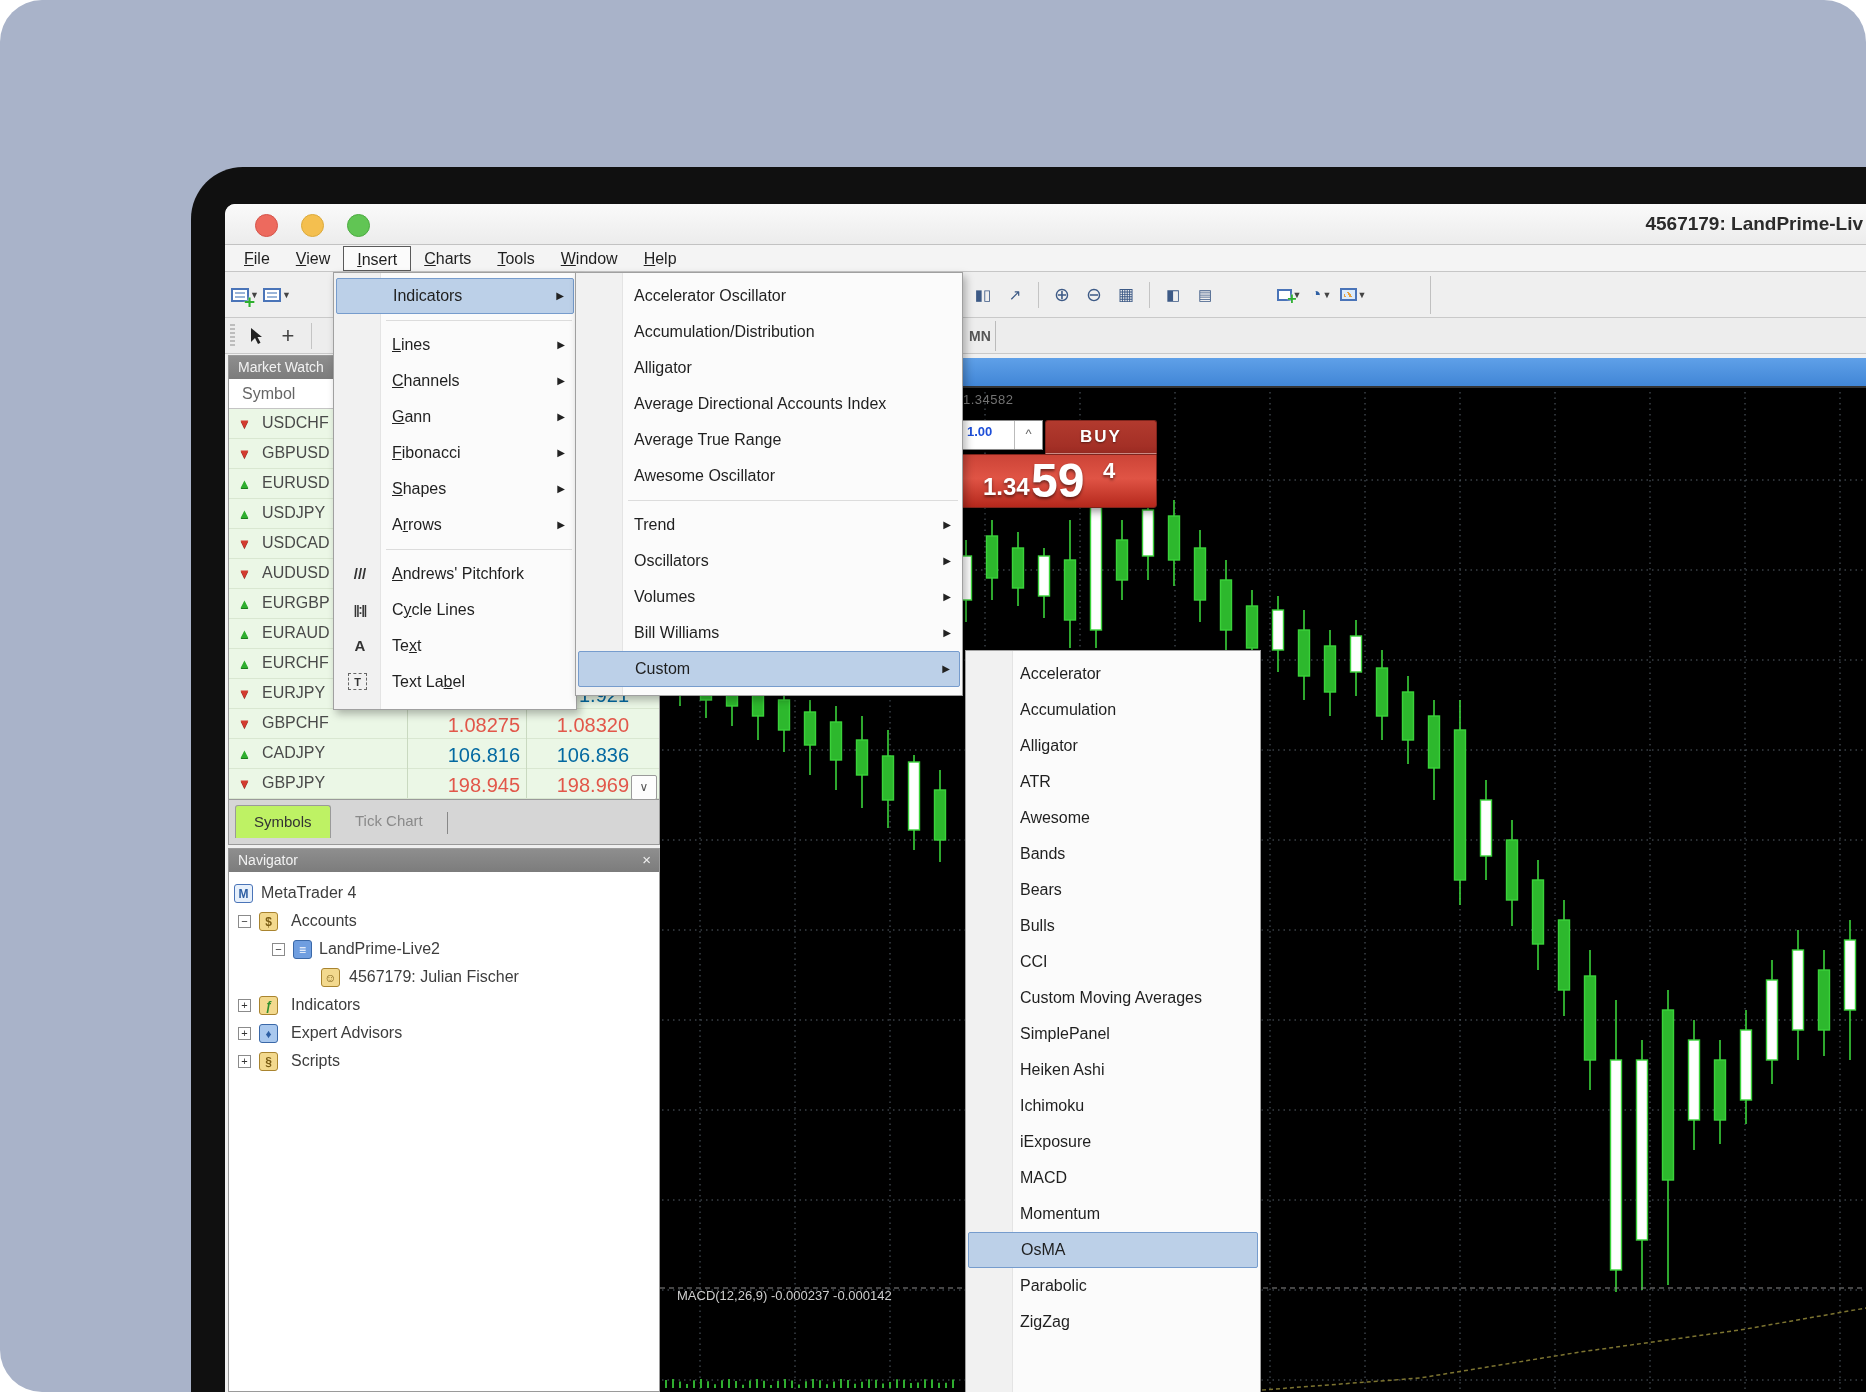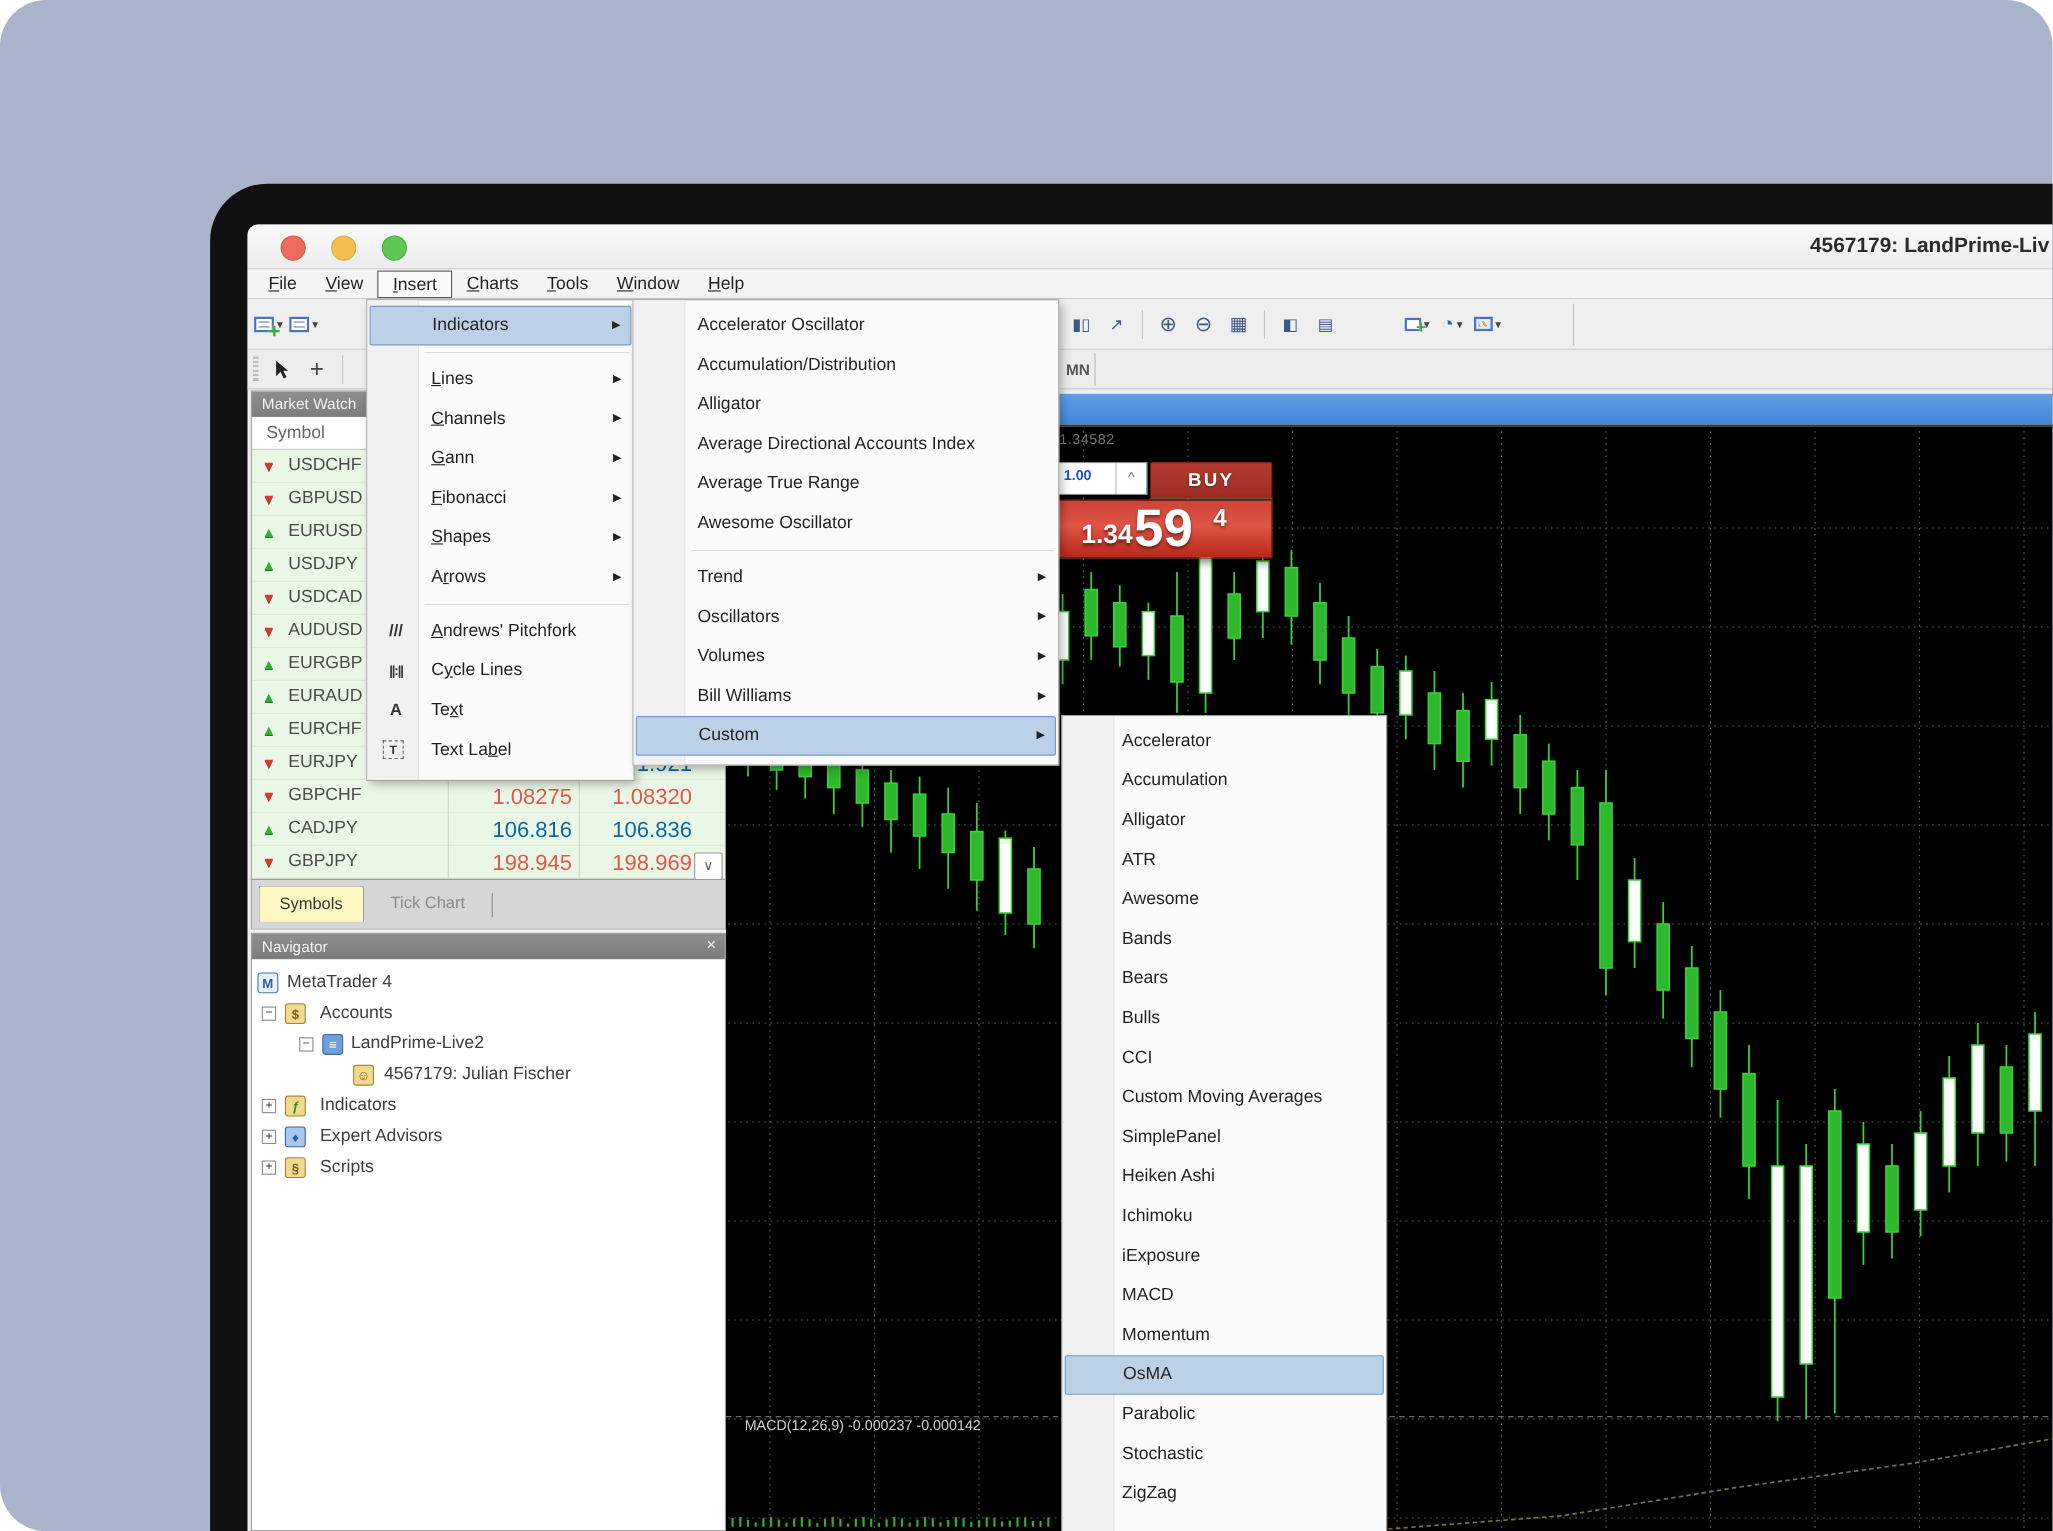--- a/index.html
+++ b/index.html
@@ -105,21 +105,21 @@
   .mw-bid, .mw-ask { position:absolute; top:5px; font-size:20px; }
   .mw-bid { right:139px; } .mw-ask { right:30px; }
   .c-red { color:#e2574a; } .c-blue { color:#0369a1; }
   .vline { position:absolute; top:30px; bottom:46px; width:1px; background:#c9d9c0; z-index:1; }
   .mw-scroll { position:absolute; left:402px; top:419px; width:26px; height:25px;
     background:#fdfdfd; border:1px solid #9a9a9a; border-radius:2px; text-align:center;
     font-size:12px; color:#555; line-height:23px; z-index:2; }
   .mw-tabs { position:absolute; left:0; right:0; bottom:0; height:45px;
     background:#d6d6d6; border-top:1px solid #9a9a9a; }
   .tab { position:absolute; height:33px; line-height:31px; font-size:15px; padding:0 18px; }
-  .tab.active { left:6px; top:5px; background:#fef9c3; border:1px solid #9a9a9a;
+  .tab.active { left:6px; top:5px; background:#bef264; border:1px solid #9a9a9a;
     border-bottom:none; border-radius:3px 3px 0 0; color:#333; }
   .tab.plain { left:108px; top:5px; color:#8a8a8a; }
   .tab-div { position:absolute; left:218px; top:12px; height:22px; width:1px; background:#888; }
 
   
   .tree { position:relative; padding-top:8px; }
   .tree-row { height:28px; position:relative; }
   .t-label { position:absolute; top:4px; font-size:16px; color:#3d3d3d; white-space:nowrap; }
   .tsign { position:absolute; width:13px; height:13px; border:1px solid #8b8b8b; background:#fff;
     font-size:11px; line-height:11px; text-align:center; color:#333; top:7px; }
@@ -679,20 +679,17 @@
       <div class="mi">
         <span class="lab">Momentum</span>
       </div>
       <div class="mi hl">
         <span class="lab">OsMA</span>
       </div>
       <div class="mi">
         <span class="lab">Parabolic</span>
       </div>
       <div class="mi">
-        <span class="lab">Stochastic</span>
-      </div>
-      <div class="mi">
         <span class="lab">ZigZag</span>
       </div>
     </div>
 
 </div>
 
 </body></html>

